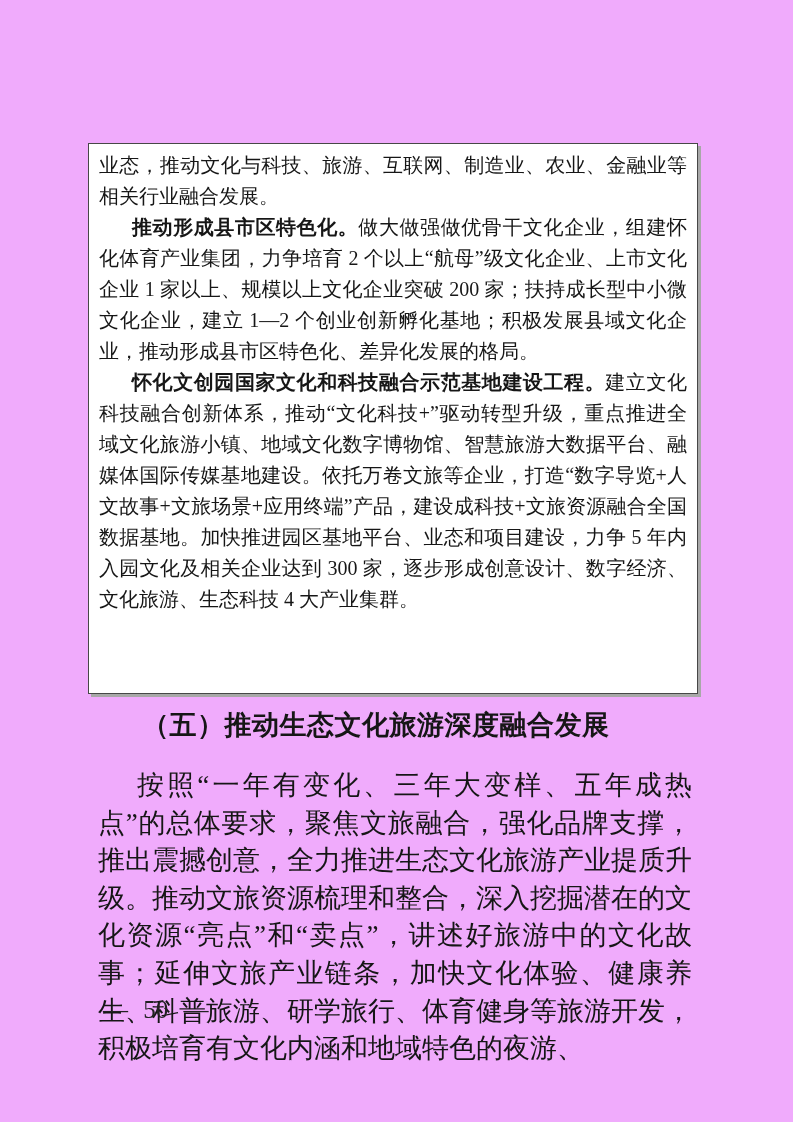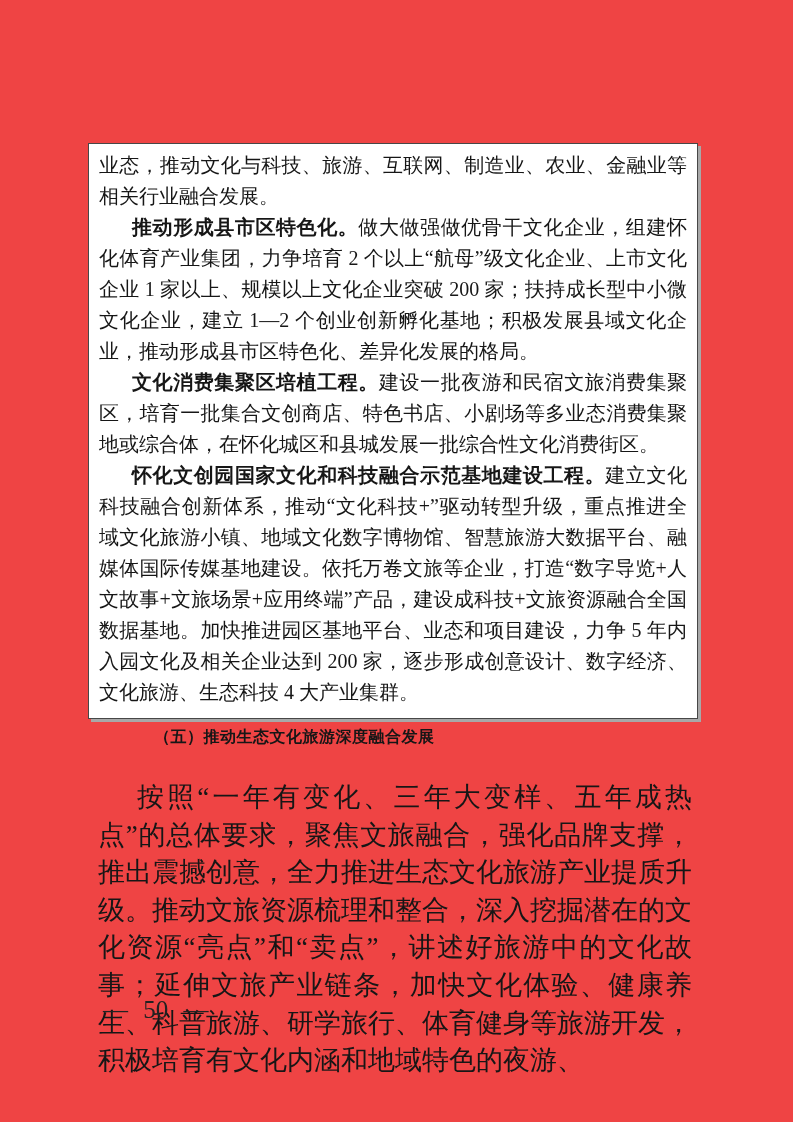--- a/index.html
+++ b/index.html
@@ -1,21 +1,21 @@
 <!DOCTYPE html>
 <html><head>
 <meta charset="utf-8">
 <style>
   html, body { margin: 0; padding: 0; background: #e9e9e9; }
   .page {
     position: relative;
     width: 793px;
     height: 1122px;
     margin: 0 auto;
-    background: #ef4444;
+    background: #f0abfc;
     overflow: hidden;
     font-family: "Liberation Serif", "DejaVu Serif", serif;
     color: #161616;
   }
   .notice-box {
     position: absolute;
     left: 88px;
     top: 143px;
     width: 610px;
     min-height: 551px;
@@ -34,22 +34,22 @@
   }
   .notice-box p.no-indent { text-indent: 0; }
   .notice-box .lead { font-weight: 700; }
   .section {
     position: absolute;
     left: 98px;
     top: 704px;
     width: 594px;
   }
   .section h2 {
-    margin: 16px;
-    font-size: 16px;
+    margin: 4px;
+    font-size: 27px;
     line-height: 34px;
     font-weight: 700;
     text-indent: 40px;
     letter-spacing: 0.5px;
   }
   .section p {
     margin: 25px 0 0 0;
     font-size: 27px;
     line-height: 37.6px;
     text-align: justify;
@@ -66,22 +66,21 @@
   }
 </style>
 </head>
 <body>
 
 <div class="page">
 
   <div class="notice-box">
     <p class="no-indent"><span>业态，推动文化与科技、旅游、互联网、制造业、农业、金融业等相关行业融合发展。</span></p>
     <p><span class="lead">推动形成县市区特色化。</span><span>做大做强做优骨干文化企业，组建怀化体育产业集团，力争培育 2 个以上“航母”级文化企业、上市文化企业 1 家以上、规模以上文化企业突破 200 家；扶持成长型中小微文化企业，建立 1—2 个创业创新孵化基地；积极发展县域文化企业，推动形成县市区特色化、差异化发展的格局。</span></p>
-    <p><span class="lead">文化消费集聚区培植工程。</span><span>建设一批夜游和民宿文旅消费集聚区，培育一批集合文创商店、特色书店、小剧场等多业态消费集聚地或综合体，在怀化城区和县城发展一批综合性文化消费街区。</span></p>
-    <p><span class="lead">怀化文创园国家文化和科技融合示范基地建设工程。</span><span>建立文化科技融合创新体系，推动“文化科技+”驱动转型升级，重点推进全域文化旅游小镇、地域文化数字博物馆、智慧旅游大数据平台、融媒体国际传媒基地建设。依托万卷文旅等企业，打造“数字导览+人文故事+文旅场景+应用终端”产品，建设成科技+文旅资源融合全国数据基地。加快推进园区基地平台、业态和项目建设，力争 5 年内入园文化及相关企业达到 200 家，逐步形成创意设计、数字经济、文化旅游、生态科技 4 大产业集群。</span></p>
+    <p><span class="lead">怀化文创园国家文化和科技融合示范基地建设工程。</span><span>建立文化科技融合创新体系，推动“文化科技+”驱动转型升级，重点推进全域文化旅游小镇、地域文化数字博物馆、智慧旅游大数据平台、融媒体国际传媒基地建设。依托万卷文旅等企业，打造“数字导览+人文故事+文旅场景+应用终端”产品，建设成科技+文旅资源融合全国数据基地。加快推进园区基地平台、业态和项目建设，力争 5 年内入园文化及相关企业达到 300 家，逐步形成创意设计、数字经济、文化旅游、生态科技 4 大产业集群。</span></p>
   </div>
 
   <div class="section">
     <h2>（五）推动生态文化旅游深度融合发展</h2>
     <p>按照“一年有变化、三年大变样、五年成热点”的总体要求，聚焦文旅融合，强化品牌支撑，推出震撼创意，全力推进生态文化旅游产业提质升级。推动文旅资源梳理和整合，深入挖掘潜在的文化资源“亮点”和“卖点”，讲述好旅游中的文化故事；延伸文旅产业链条，加快文化体验、健康养生、科普旅游、研学旅行、体育健身等旅游开发，积极培育有文化内涵和地域特色的夜游、</p>
   </div>
 
   <div class="footer">
     <span>— 50 —</span>
   </div>

